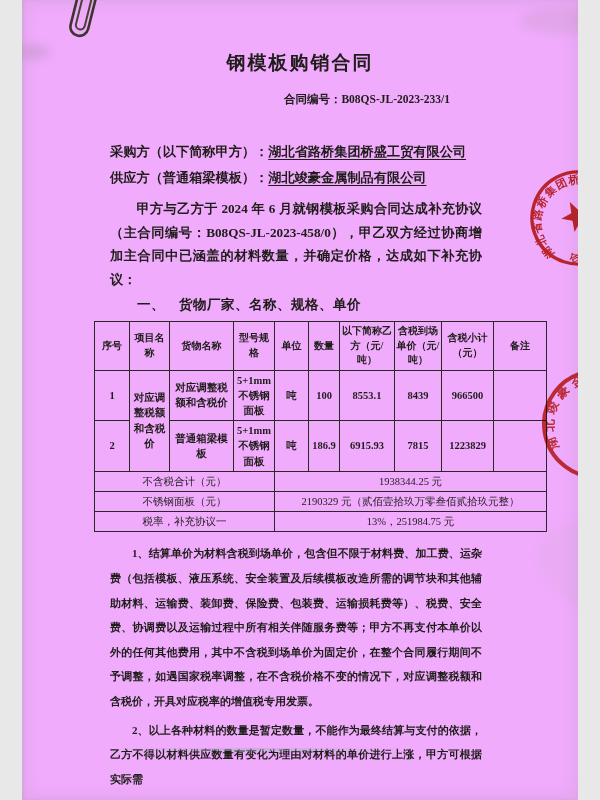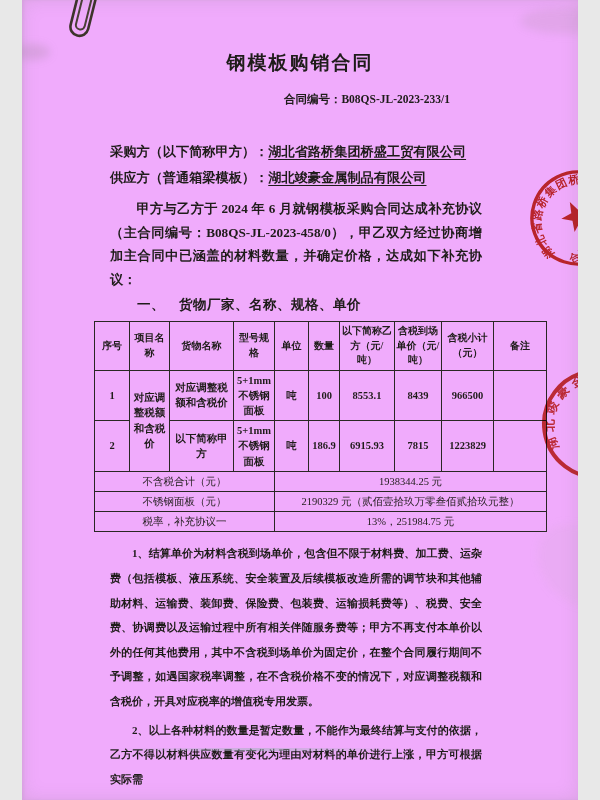--- a/index.html
+++ b/index.html
@@ -111,21 +111,21 @@
       <td>5+1mm 不锈钢面板</td>
       <td>吨</td>
       <td>100</td>
       <td>8553.1</td>
       <td>8439</td>
       <td>966500</td>
       <td></td>
     </tr>
     <tr class="data-row">
       <td>2</td>
-      <td>以下简称甲方</td>
+      <td>普通箱梁模板</td>
       <td>5+1mm 不锈钢面板</td>
       <td>吨</td>
       <td>186.9</td>
       <td>6915.93</td>
       <td>7815</td>
       <td>1223829</td>
       <td></td>
     </tr>
     <tr class="total-row">
       <td colspan="4">不含税合计（元）</td>

